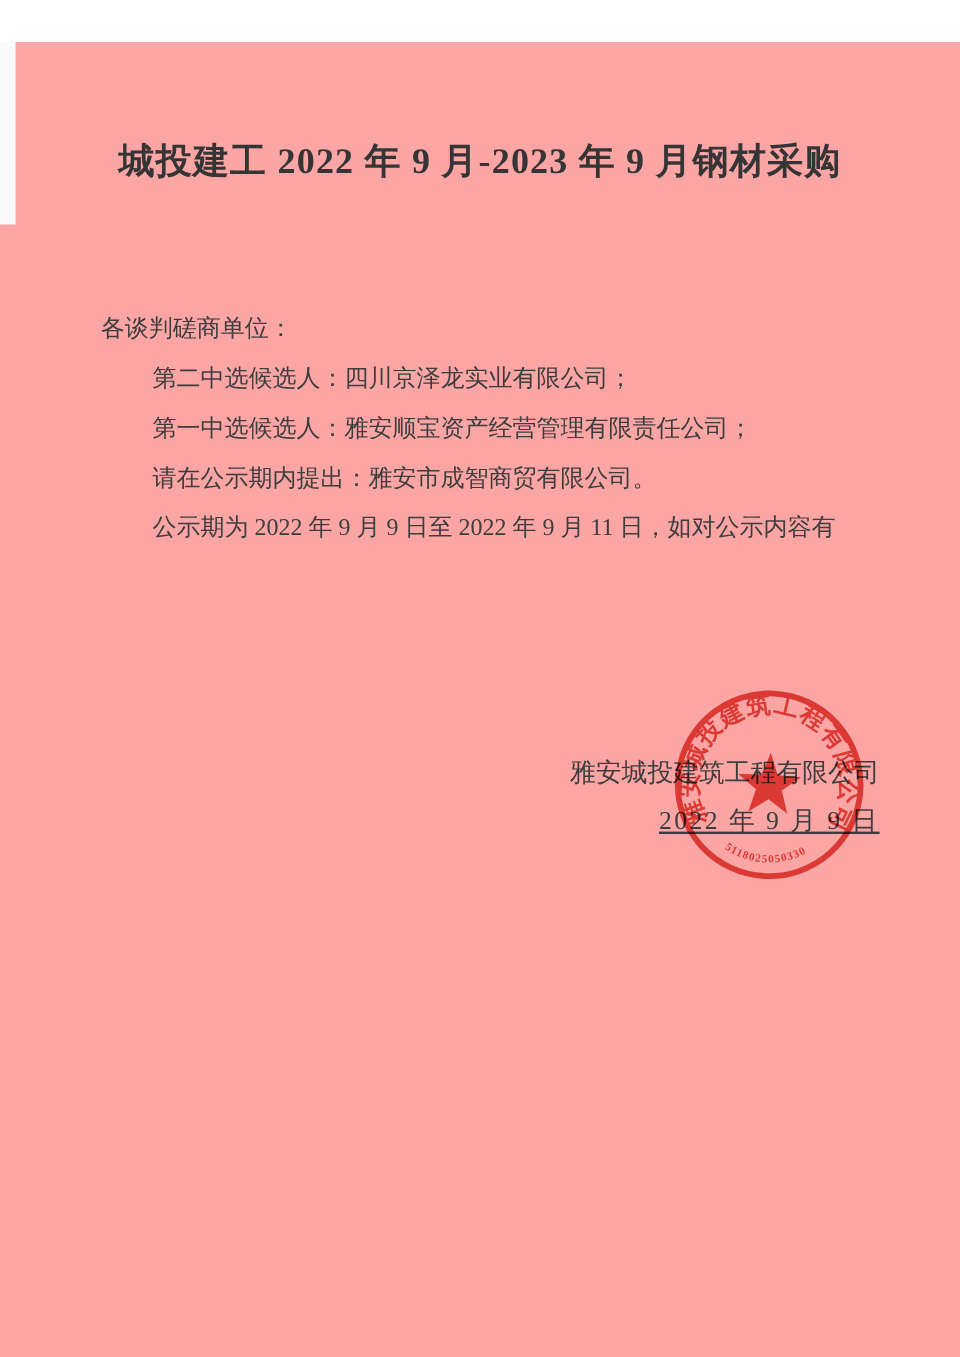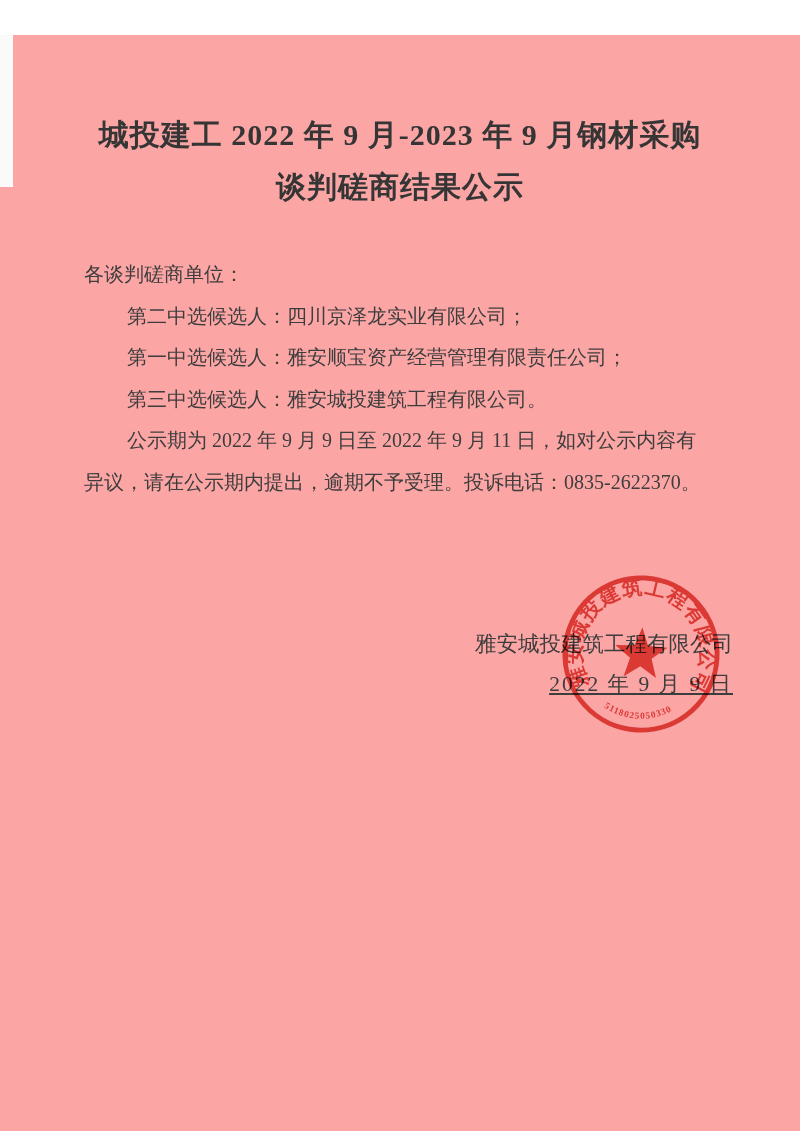--- a/index.html
+++ b/index.html
@@ -59,30 +59,28 @@
 </style>
 </head>
 <body>
 
 <div class="page">
 
   <div class="scan-artifact"></div>
 
   <div class="doc-title">
     <div>城投建工 2022 年 9 月-2023 年 9 月钢材采购</div>
-    <div>谈判磋商结果公示</div>
   </div>
 
   <div class="doc-body">
     <div class="line">各谈判磋商单位：</div>
     <div class="line indent">第二中选候选人：四川京泽龙实业有限公司；</div>
     <div class="line indent">第一中选候选人：雅安顺宝资产经营管理有限责任公司；</div>
-    <div class="line indent">第三中选候选人：雅安城投建筑工程有限公司。</div>
+    <div class="line indent">请在公示期内提出：雅安市成智商贸有限公司。</div>
     <div class="line indent">公示期为 2022 年 9 月 9 日至 2022 年 9 月 11 日，如对公示内容有</div>
-    <div class="line">异议，请在公示期内提出，逾期不予受理。投诉电话：0835-2622370。</div>
   </div>
 
   <div class="signature">
     <div class="company">雅安城投建筑工程有限公司</div>
     <div class="date">2022 年 9 月 9 日</div>
   </div>
 
   <div class="seal">
     <svg viewBox="0 0 200 200">
       <defs>

